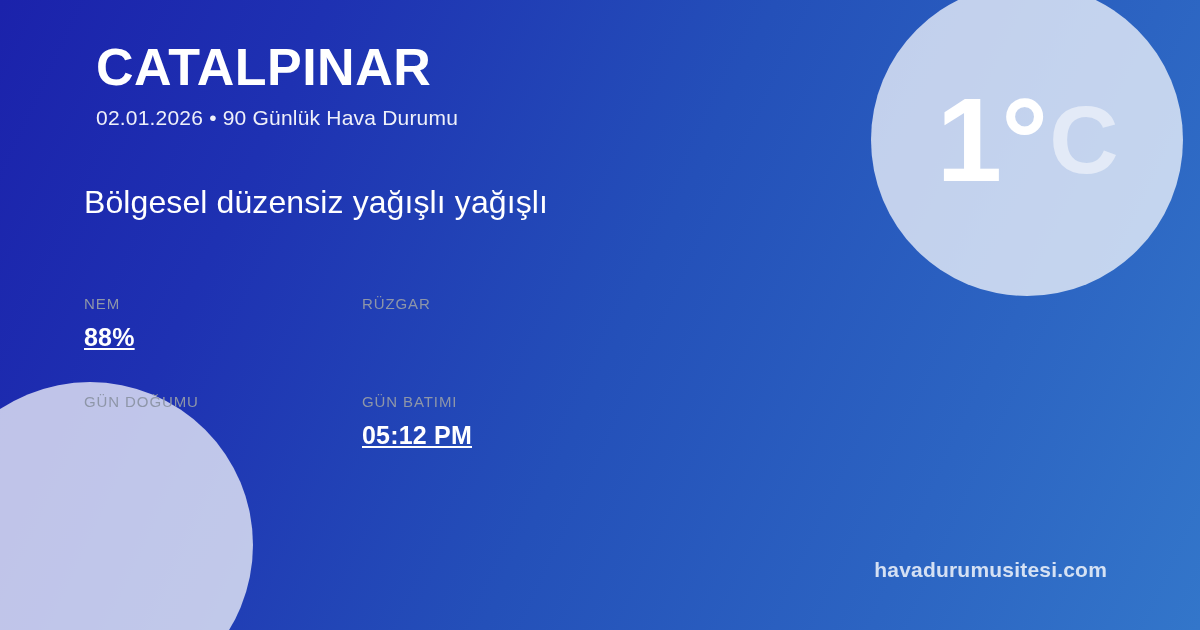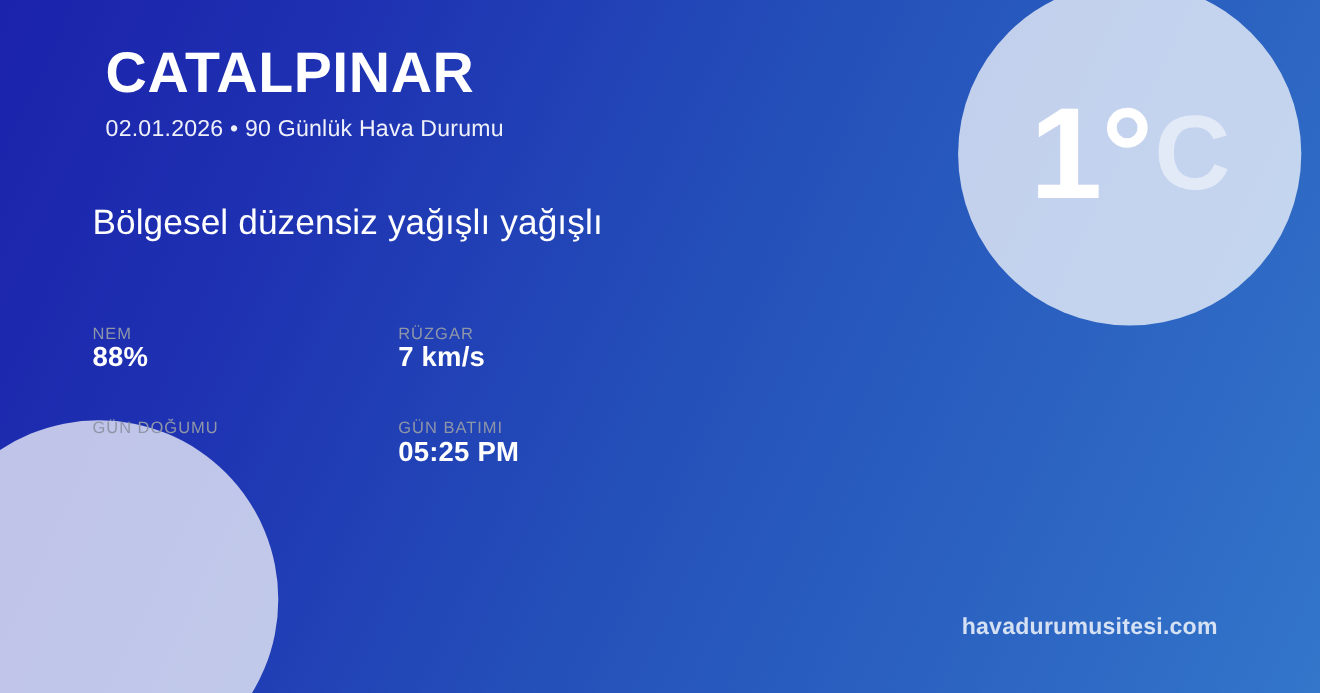--- a/index.html
+++ b/index.html
@@ -127,26 +127,27 @@
 
   .stat-label {
     font-size: 15px;
     font-weight: normal;
     color: #8e96a8;
     letter-spacing: 0.9px;
     display: block;
   }
 
   .stat-value {
-    margin-top: 2px;
+    margin-top: 14px;
     font-size: 25px;
     font-weight: bold;
     color: #ffffff;
     letter-spacing: 0.2px;
     display: block;
+    text-decoration: underline;
   }
 
   
   #site-footer {
     position: absolute;
     right: 93px;
     bottom: 48px;
     font-size: 21px;
     font-weight: bold;
     color: rgba(255, 255, 255, 0.80);
@@ -176,29 +177,28 @@
 
   <div id="stats-grid">
 
     <div class="stat-item">
       <span class="stat-label">NEM</span>
       <span class="stat-value">88%</span>
     </div>
 
     <div class="stat-item">
       <span class="stat-label">RÜZGAR</span>
-      <span class="stat-value">7 km/s</span>
     </div>
 
     <div class="stat-item">
       <span class="stat-label">GÜN DOĞUMU</span>
     </div>
 
     <div class="stat-item">
       <span class="stat-label">GÜN BATIMI</span>
-      <span class="stat-value">05:25 PM</span>
+      <span class="stat-value">05:12 PM</span>
     </div>
 
   </div>
 
   <div id="site-footer">havadurumusitesi.com</div>
 
 </div>
 
 </body></html>

